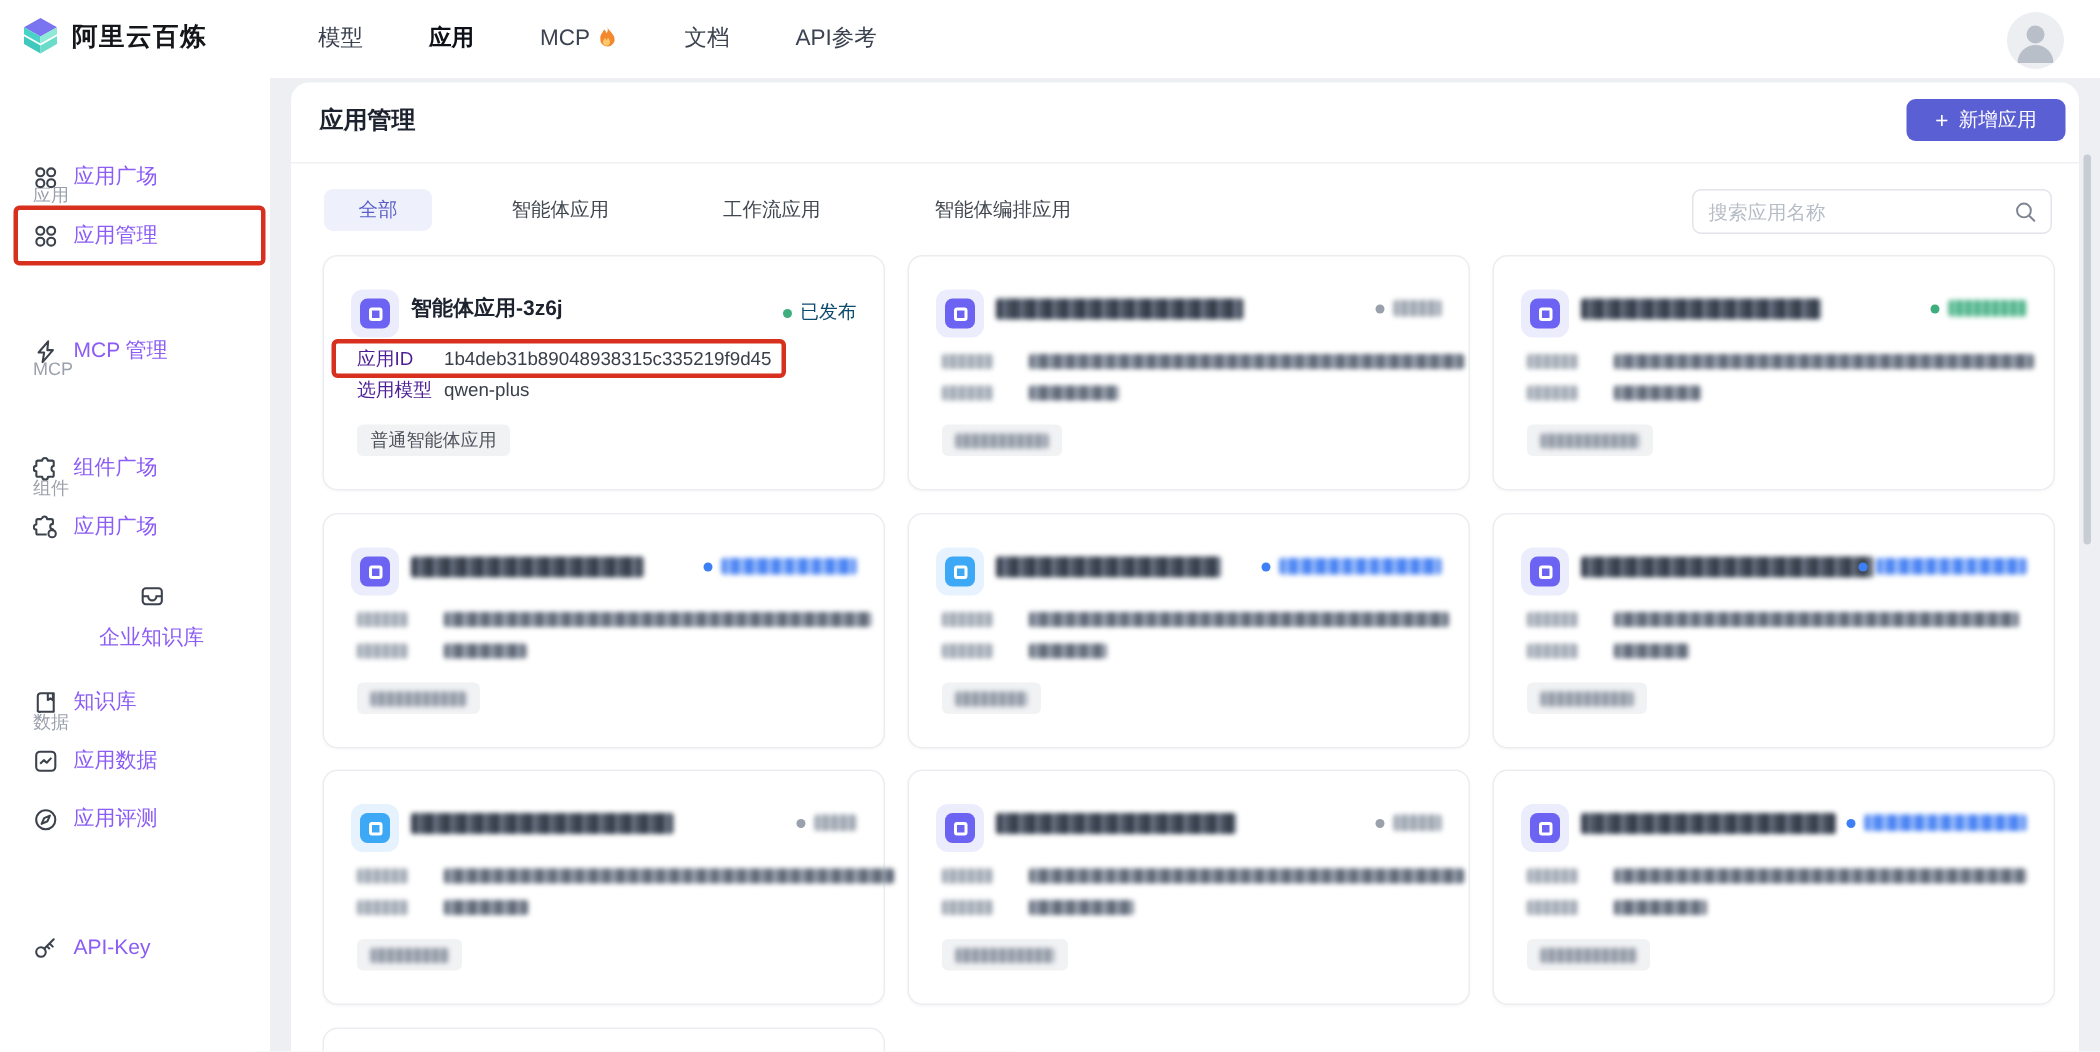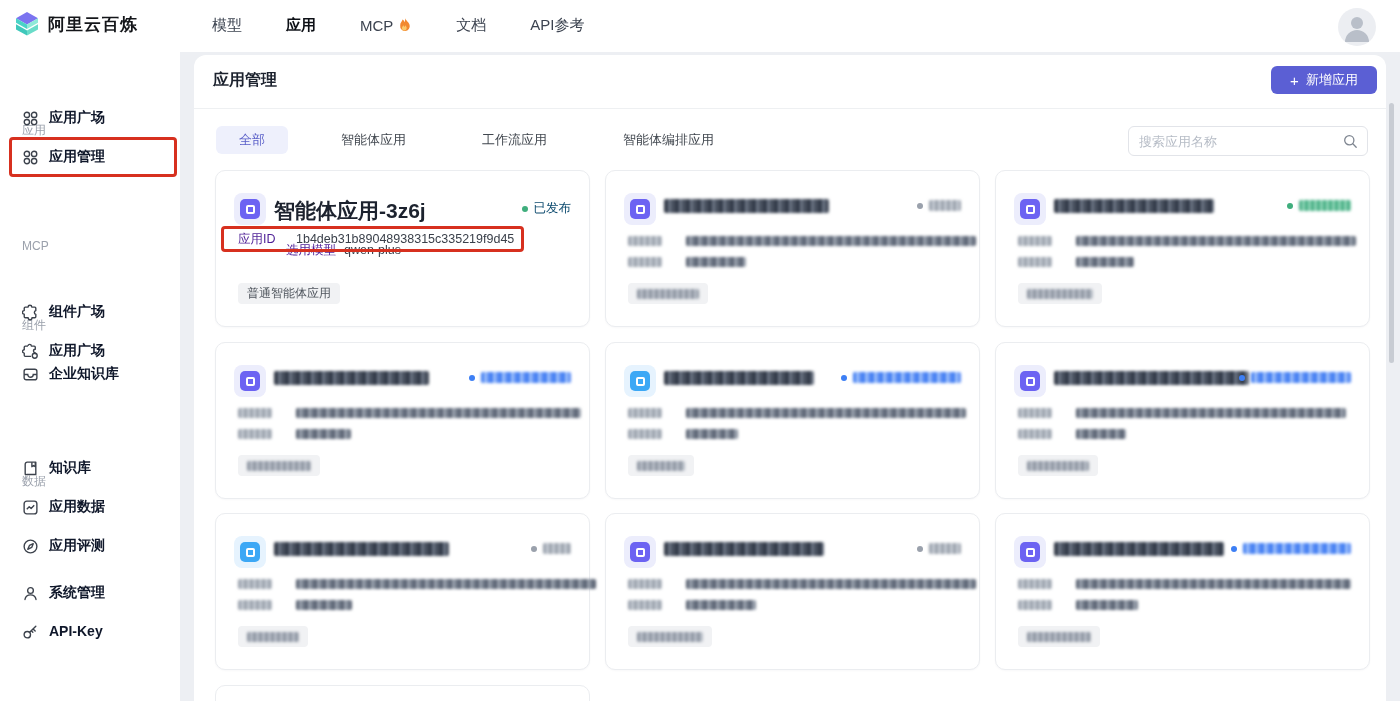--- a/index.html
+++ b/index.html
@@ -14,21 +14,21 @@
   .topnav-item { font-size:15px; color:#3c4350; cursor:pointer; display:flex; align-items:center; gap:5px; }
   .topnav-item.active { font-weight:bold; color:#0d1016; }
   .avatar { position:absolute; left:1338px; top:8px; width:38px; height:38px; border-radius:50%;
             background:#eceef2; display:flex; align-items:center; justify-content:center; overflow:hidden; }
 
   
   .sidebar { position:absolute; left:0; top:52px; width:180px; height:649px; background:#ffffff; }
   .side-section { position:absolute; left:22px; font-size:12px; color:#9ba1ac; }
   .side-item { position:absolute; left:0; width:180px; height:38px; display:flex; align-items:center;
                padding-left:22px; gap:10px; cursor:pointer; }
-  .side-item .lbl { font-size:14px; color:#0f172a;font-weight:bold; }
+  .side-item .lbl { font-size:14px; color:#8b5cf6; }
   .side-item svg { flex:0 0 auto; }
 
   
   .main-panel { position:absolute; left:194px; top:55px; width:1192px; height:660px;
                 background:#ffffff; border-radius:12px; }
   .page-title { position:absolute; left:213px; top:70px; font-size:16px; font-weight:bold; color:#1c222e; }
   .new-app-btn { position:absolute; left:1271px; top:66px; width:106px; height:28px; border-radius:6px;
                  background:#5b5fd4; color:#ffffff; font-size:13px; display:flex; align-items:center;
                  justify-content:center; gap:7px; cursor:pointer; border:none; }
   .new-app-btn .plus { font-size:15px; line-height:1; }
@@ -45,21 +45,21 @@
   .search-box input::placeholder { color:#b6bcc6; }
   .search-box .mag { margin-right:9px; display:flex; cursor:pointer; }
 
   
   .card { position:absolute; width:375px; height:157px; background:#fff; border:1px solid #ebedf0;
           border-radius:10px; box-shadow:0 1px 2px rgba(30,40,60,.03); cursor:pointer; }
   .card-icon { position:absolute; left:18px; top:22px; width:32px; height:32px; border-radius:8px;
                display:flex; align-items:center; justify-content:center; }
   .card-icon .inner { width:20px; height:20px; border-radius:5px; display:flex; align-items:center; justify-content:center; }
   .card-icon .glyph { width:9px; height:9px; border:2px solid #fff; border-radius:2px; }
-  .card-title { position:absolute; left:58px; top:26px; font-size:21px; font-weight:bold; color:#1c222e; white-space:nowrap; }
+  .card-title { position:absolute; left:58px; top:26px; font-size:14px; font-weight:bold; color:#1c222e; white-space:nowrap; }
   .card-status { position:absolute; right:18px; top:29px; display:flex; align-items:center; gap:6px; font-size:12.5px; }
   .card-status .dot { width:6px; height:6px; border-radius:50%; }
   .meta-row { position:absolute; left:22px; height:16px; display:flex; align-items:center; font-size:12.5px; }
   .meta-row .ml { width:58px; color:#4c1d95; }
   .meta-row .mv { color:#3a404a; }
   .card-tag { position:absolute; left:22px; top:112px; height:21px; background:#f1f2f4; border-radius:4px;
               display:flex; align-items:center; padding:0 9px; font-size:12px; color:#4e545c; white-space:nowrap; }
 
   
   .blob { border-radius:2px; filter:blur(1.7px); }
@@ -140,35 +140,41 @@
     <div class="side-item" style="top: 86px;">
       <svg width="17" height="17" viewBox="0 0 16 16" fill="none" stroke="#3c424c" stroke-width="1.3">
         <circle cx="4.6" cy="4.6" r="2.5"></circle>
         <circle cx="11.4" cy="4.6" r="2.5"></circle>
         <circle cx="4.6" cy="11.4" r="2.5"></circle>
         <circle cx="11.4" cy="11.4" r="2.5"></circle>
       </svg>
       <span class="lbl">应用管理</span>
     </div>
     <div class="side-section" style="top: 187px;">MCP</div>
+    <div class="side-item" style="top: 163px;">
+      <svg width="17" height="17" viewBox="0 0 16 16" fill="none" stroke="#3c424c" stroke-width="1.3">
+        <path d="M9.5 1.5 L3.5 8.5 H7 L6 14.5 L12.5 7 H9 z" stroke-linejoin="round"></path>
+      </svg>
+      <span class="lbl">MCP 管理</span>
+    </div>
     <div class="side-section" style="top: 265px; text-align: center;">组件</div>
     <div class="side-item" style="top: 241px;">
       <svg width="17" height="17" viewBox="0 0 16 16" fill="none" stroke="#3c424c" stroke-width="1.3">
         <path d="M5.8 2.9a1.7 1.7 0 0 1 3.4 0H12a1 1 0 0 1 1 1v2.3a1.8 1.8 0 0 0 0 3.5V12a1 1 0 0 1-1 1H9.4a1.8 1.8 0 0 1-3.6 0H3.1a1 1 0 0 1-1-1V9.6a1.7 1.7 0 0 1 0-3.4V3.9a1 1 0 0 1 1-1z" stroke-linejoin="round"></path>
       </svg>
       <span class="lbl">组件广场</span>
     </div>
     <div class="side-item" style="top: 280px;">
       <svg width="17" height="17" viewBox="0 0 16 16" fill="none" stroke="#3c424c" stroke-width="1.3">
         <path d="M5.6 2.9a1.6 1.6 0 0 1 3.2 0h2.7a1 1 0 0 1 1 1v2a1.7 1.7 0 0 0 0 3.4v1.2M8.6 12.6H3.1a1 1 0 0 1-1-1V9.5a1.6 1.6 0 0 1 0-3.2V3.9a1 1 0 0 1 1-1h2.5" stroke-linejoin="round"></path>
         <circle cx="12" cy="12" r="2.3"></circle>
       </svg>
       <span class="lbl">应用广场</span>
     </div>
-    <div class="side-item" style="top: 303px;">
+    <div class="side-item" style="top: 337px; flex-direction: column;">
       <svg width="17" height="17" viewBox="0 0 16 16" fill="none" stroke="#3c424c" stroke-width="1.3">
         <rect x="2" y="3" width="12" height="10" rx="2"></rect>
         <path d="M2 8h3.4a2.6 2.6 0 0 0 5.2 0H14"></path>
       </svg>
       <span class="lbl">企业知识库</span>
     </div>
     <div class="side-section" style="top: 421px;">数据</div>
     <div class="side-item" style="top: 397px;">
       <svg width="17" height="17" viewBox="0 0 16 16" fill="none" stroke="#3c424c" stroke-width="1.3">
         <path d="M3 13.3V3.9A1.9 1.9 0 0 1 4.9 2H13v11.6H4.7A1.6 1.6 0 0 1 3 13.3z" stroke-linejoin="round"></path>
@@ -182,27 +188,20 @@
         <path d="M4.5 9.6l2.3-2.3 1.8 1.6 2.9-3" stroke-linejoin="round"></path>
       </svg>
       <span class="lbl">应用数据</span>
     </div>
     <div class="side-item" style="top: 475px;">
       <svg width="17" height="17" viewBox="0 0 16 16" fill="none" stroke="#3c424c" stroke-width="1.3">
         <circle cx="8" cy="8" r="6"></circle>
         <path d="M10.6 5.4L9.1 8.9 5.4 10.6 7 7z" stroke-linejoin="round"></path>
       </svg>
       <span class="lbl">应用评测</span>
-    </div>
-    <div class="side-item" style="top: 522px;">
-      <svg width="17" height="17" viewBox="0 0 16 16" fill="none" stroke="#3c424c" stroke-width="1.3">
-        <circle cx="8" cy="5.2" r="2.7"></circle>
-        <path d="M2.8 13.6a5.3 5.3 0 0 1 10.4 0" stroke-linecap="round"></path>
-      </svg>
-      <span class="lbl">系统管理</span>
     </div>
     <div class="side-item" style="top: 560px;">
       <svg width="17" height="17" viewBox="0 0 16 16" fill="none" stroke="#3c424c" stroke-width="1.3">
         <circle cx="5" cy="11" r="3"></circle>
         <path d="M7.2 8.8L13 3M10.4 5.6l2 2M8.7 7.3l1.5 1.5" stroke-linecap="round"></path>
       </svg>
       <span class="lbl">API-Key</span>
     </div>
   </div>
 
@@ -236,21 +235,21 @@
       <div class="card-icon" style="background: rgb(236, 237, 252);">
         <div class="inner" style="background: rgb(108, 99, 242);">
           <div class="glyph"></div>
         </div>
       </div>
       <div class="card-title">智能体应用-3z6j</div>
       <div class="meta-row" style="top: 60px;">
         <span class="ml">应用ID</span>
         <span class="mv">1b4deb31b89048938315c335219f9d45</span>
       </div>
-      <div class="meta-row" style="top: 71px; margin-left: 48px;">
+      <div class="meta-row" style="top: 81px;">
         <span class="ml">选用模型</span>
         <span class="mv">qwen-plus</span>
       </div>
       <div class="card-tag">普通智能体应用</div>
       <div class="card-status">
         <span class="dot" style="background: rgb(63, 174, 125);"></span>
         <span style="color: #0c4a6e;">已发布</span>
       </div>
     </div>
     <div class="card" style="left: 605px; top: 170px;">

